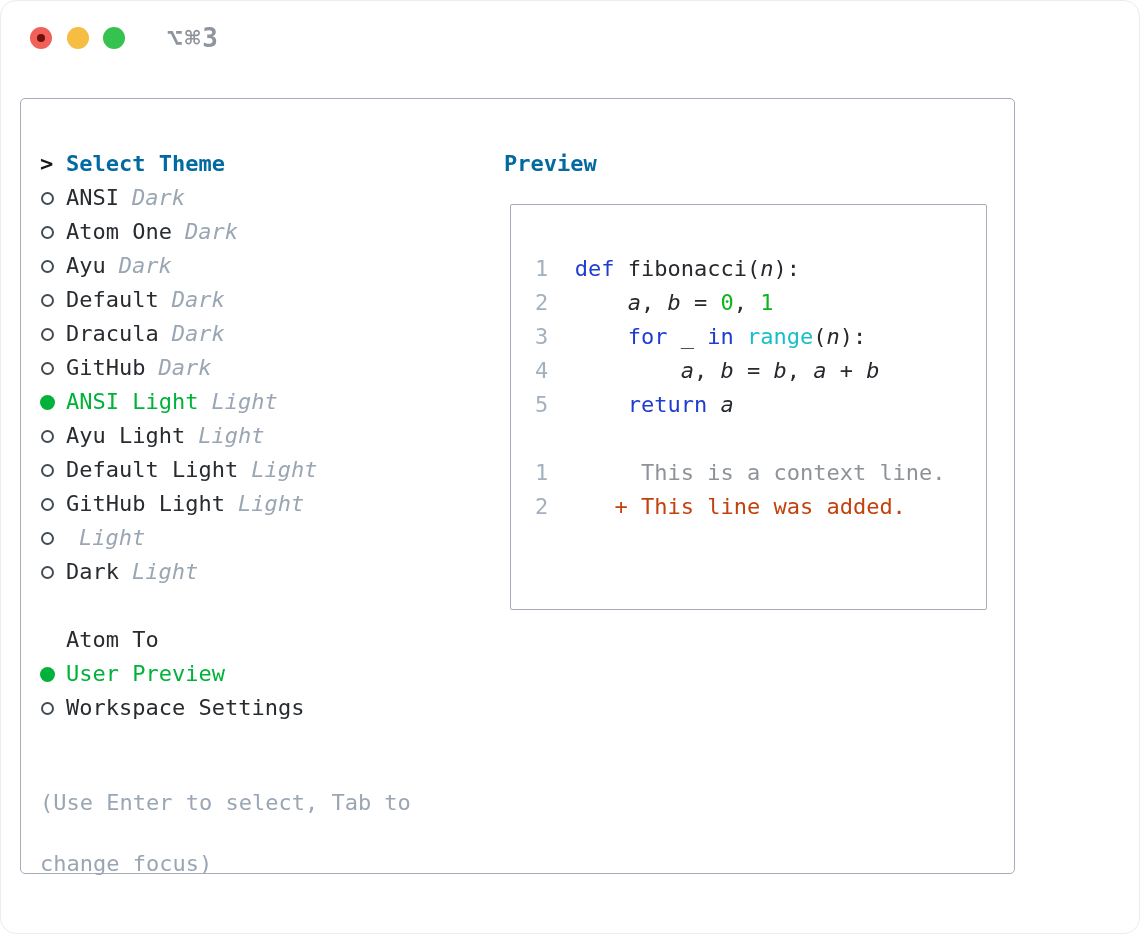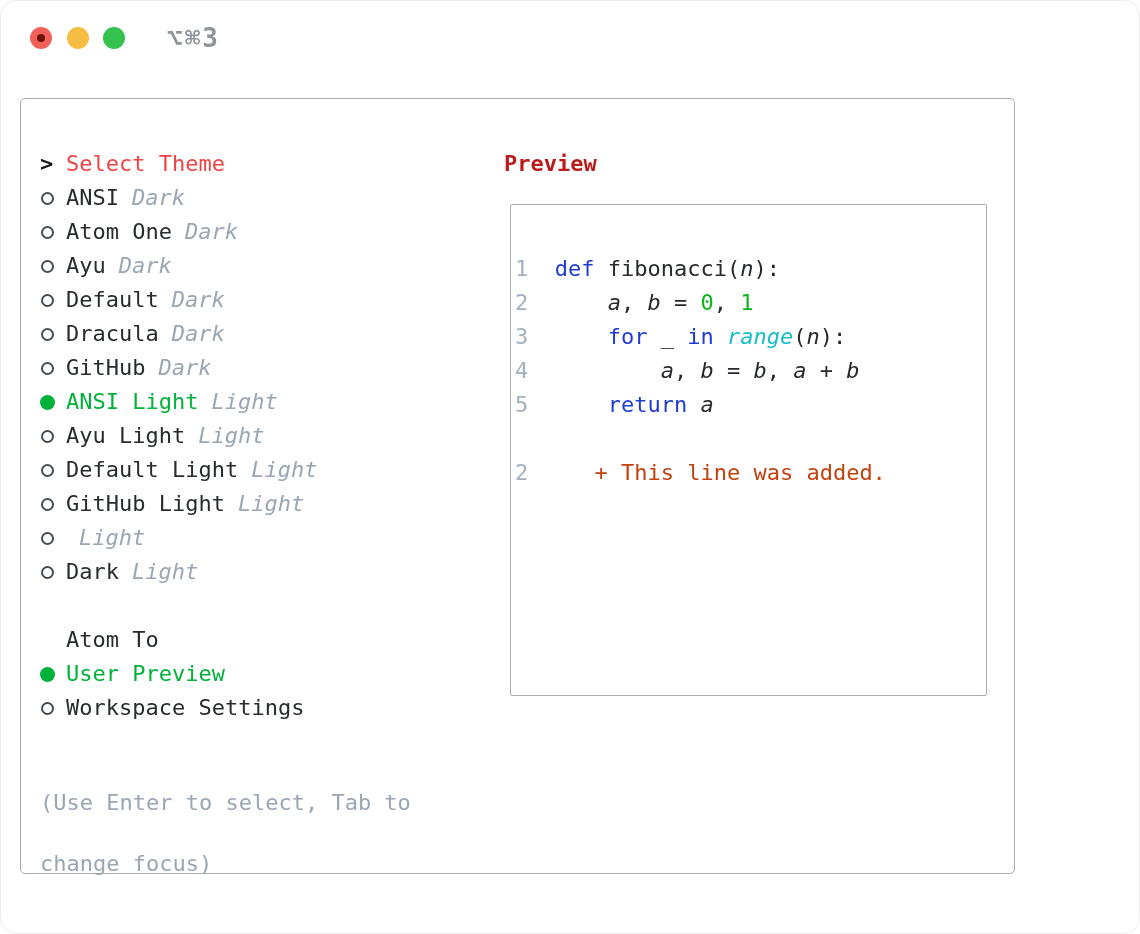--- a/index.html
+++ b/index.html
@@ -40,49 +40,49 @@
   }
 
   .left-col {
     position: absolute; left: 19px; top: 48px;
     font-size: 22px; line-height: 34px;
     color: #282c30;
   }
   .row { display: flex; align-items: center; height: 34px; white-space: pre; }
   .marker-col { display: inline-flex; width: 26px; align-items: center; justify-content: flex-start; flex: none; }
   .prompt { font-weight: 700; color: #141619; }
-  .hdr { font-weight: 400; color: #ef4444; }
+  .hdr { font-weight: 700; color: #0369a1; }
   .circle {
     width: 13px; height: 13px; border-radius: 50%;
     border: 2px solid #434c55; margin-left: 1px;
   }
   .circle.sel { border: none; width: 15px; height: 15px; margin-left: 0; }
   .tag { font-style: italic; margin-left: 13px; }
   .blank-row { height: 34px; }
   .help { white-space: pre; margin-top: 27px; }
 
   
   .preview-label {
     position: absolute; left: 483px; top: 48px;
-    font-size: 22px; line-height: 34px; font-weight: 700; color: #b91c1c;
+    font-size: 22px; line-height: 34px; font-weight: 700; color: #0369a1;
   }
   .preview-box {
     position: absolute; left: 489px; top: 105px;
-    width: 477px; height: 492px;
+    width: 477px; height: 406px;
     border: 1.5px solid #a6adb8;
     border-radius: 2px;
     background: #ffffff;
-    padding: 47px 0 0 4px;
+    padding: 47px 0 0 24px;
     overflow: hidden;
   }
   .code-line { font-size: 22px; line-height: 34px; white-space: pre; color: #26292d; }
   .lnum { }
   .tok-kw {}
   .tok-var { font-style: italic; }
-  .tok-builtin { font-style: italic; }
+  .tok-builtin { }
   .tok-num {}
   .tok-p { color: #26292d; }
 </style>
 </head>
 <body>
 
 <div class="window">
 
   <div class="titlebar">
     <div class="light light-red" style="background: rgb(242, 96, 90);">
@@ -139,18 +139,19 @@
     <div class="preview-box">
       <div id="code-lines">
           <div class="code-line"><span class="lnum" style="color: rgb(163, 176, 190);">1</span><span class="tok-p" style="color: rgb(38, 41, 45);">  </span><span class="tok-kw" style="color: rgb(30, 61, 208);">def</span><span class="tok-p" style="color: rgb(38, 41, 45);"> fibonacci(</span><span class="tok-var" style="color: rgb(38, 41, 45);">n</span><span class="tok-p" style="color: rgb(38, 41, 45);">):</span></div>
           <div class="code-line"><span class="lnum" style="color: rgb(163, 176, 190);">2</span><span class="tok-p" style="color: rgb(38, 41, 45);">      </span><span class="tok-var" style="color: rgb(38, 41, 45);">a</span><span class="tok-p" style="color: rgb(38, 41, 45);">, </span><span class="tok-var" style="color: rgb(38, 41, 45);">b</span><span class="tok-p" style="color: rgb(38, 41, 45);"> = </span><span class="tok-num" style="color: rgb(13, 180, 30);">0</span><span class="tok-p" style="color: rgb(38, 41, 45);">, </span><span class="tok-num" style="color: rgb(13, 180, 30);">1</span></div>
           <div class="code-line"><span class="lnum" style="color: rgb(163, 176, 190);">3</span><span class="tok-p" style="color: rgb(38, 41, 45);">      </span><span class="tok-kw" style="color: rgb(30, 61, 208);">for</span><span class="tok-p" style="color: rgb(38, 41, 45);"> _ </span><span class="tok-kw" style="color: rgb(30, 61, 208);">in</span><span class="tok-p" style="color: rgb(38, 41, 45);"> </span><span class="tok-builtin" style="color: rgb(22, 191, 199);">range</span><span class="tok-p" style="color: rgb(38, 41, 45);">(</span><span class="tok-var" style="color: rgb(38, 41, 45);">n</span><span class="tok-p" style="color: rgb(38, 41, 45);">):</span></div>
           <div class="code-line"><span class="lnum" style="color: rgb(163, 176, 190);">4</span><span class="tok-p" style="color: rgb(38, 41, 45);">          </span><span class="tok-var" style="color: rgb(38, 41, 45);">a</span><span class="tok-p" style="color: rgb(38, 41, 45);">, </span><span class="tok-var" style="color: rgb(38, 41, 45);">b</span><span class="tok-p" style="color: rgb(38, 41, 45);"> = </span><span class="tok-var" style="color: rgb(38, 41, 45);">b</span><span class="tok-p" style="color: rgb(38, 41, 45);">, </span><span class="tok-var" style="color: rgb(38, 41, 45);">a</span><span class="tok-p" style="color: rgb(38, 41, 45);"> + </span><span class="tok-var" style="color: rgb(38, 41, 45);">b</span></div>
           <div class="code-line"><span class="lnum" style="color: rgb(163, 176, 190);">5</span><span class="tok-p" style="color: rgb(38, 41, 45);">      </span><span class="tok-kw" style="color: rgb(30, 61, 208);">return</span><span class="tok-p" style="color: rgb(38, 41, 45);"> </span><span class="tok-var" style="color: rgb(38, 41, 45);">a</span></div>
         </div>
       <div class="code-line"> </div>
       <div id="diff-lines">
+          <div class="code-line"><span class="lnum" style="color: rgb(163, 176, 190);">1</span><span style="color: rgb(142, 147, 153);">       This is a context line.</span></div>
           <div class="code-line"><span class="lnum" style="color: rgb(163, 176, 190);">2</span><span style="color: #c2410c;">     + This line was added.</span></div>
         </div>
     </div>
 
   </div>
 </div>
 
 </body></html>

